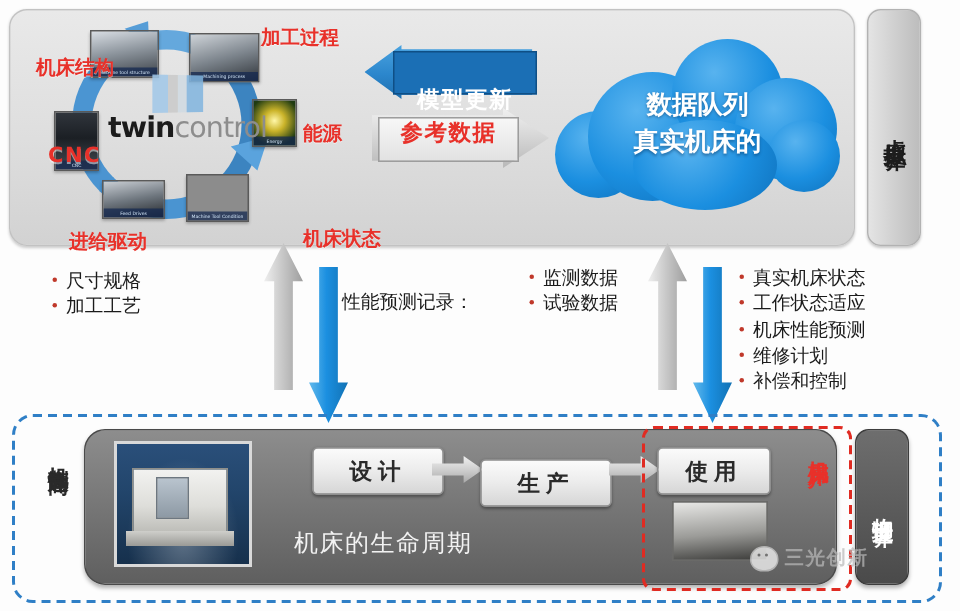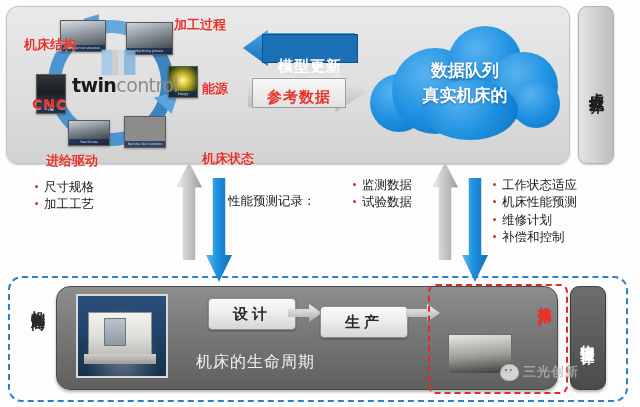--- a/index.html
+++ b/index.html
@@ -118,21 +118,21 @@
   .arrow-right{
     position:absolute;left:248px;top:72px;width:118px;height:40px;
     background:linear-gradient(180deg,#f0f0f0 0%,#d5d5d5 50%,#b8b8b8 100%);
     clip-path:polygon(0% 12%,74% 12%,74% 0%,100% 50%,74% 100%,74% 88%,0% 88%);
     box-shadow:0 2px 2px rgba(0,0,0,.18);
   }
   #reference-data-box{
     position:absolute;left:252px;top:78px;width:92px;height:28px;
     background:linear-gradient(180deg,#f7f7f7 0%,#e2e2e2 100%);
     border:1px solid #9d9d9d;
-    display:flex;align-items:flex-end;justify-content:center;
+    display:flex;align-items:flex-start;justify-content:center;
   }
   #reference-data-box span{color:#e8312a;font-size:15px;font-weight:bold;letter-spacing:1px;}
 
   
   .cloud{position:absolute;left:362px;top:18px;width:206px;height:132px;}
   .cloud i{position:absolute;border-radius:50%;
     background:radial-gradient(circle at 38% 30%,#58b3ef 0%,#1b8fe0 55%,#0f72bd 100%);}
   .c1{left:30px;top:30px;width:86px;height:86px;}
   .c2{left:86px;top:8px;width:74px;height:74px;}
   .c3{left:128px;top:34px;width:68px;height:68px;}
@@ -360,20 +360,21 @@
 
   <div class="list-blk" id="list-monitoring">
     <ul>
       <li>监测数据</li>
       <li>试验数据</li>
     </ul>
   </div>
 
   <div class="list-blk" id="list-real-status">
     <ul>
+      <li>真实机床状态</li>
       <li>工作状态适应</li>
       <li>机床性能预测</li>
       <li>维修计划</li>
       <li>补偿和控制</li>
     </ul>
   </div>
 
   <div id="physical-dashed-frame"></div>
   <div id="lifecycle-bar"></div>
 
@@ -384,20 +385,23 @@
   </div>
 
   <div class="stage-box" id="stage-design">
     <span>设计</span>
   </div>
   <div class="stage-arrow" id="stage-arrow-1"></div>
   <div class="stage-box" id="stage-production">
     <span>生产</span>
   </div>
   <div class="stage-arrow" id="stage-arrow-2"></div>
+  <div class="stage-box" id="stage-use">
+    <span>使用</span>
+  </div>
 
   <div id="use-thumb"></div>
 
   <div id="lifecycle-caption">机床的生命周期</div>
 
   <div id="user-dashed-frame"></div>
   <div id="machine-user-label">机床用户</div>
 
   <div id="physical-world-label">
     <span>物理世界</span>

